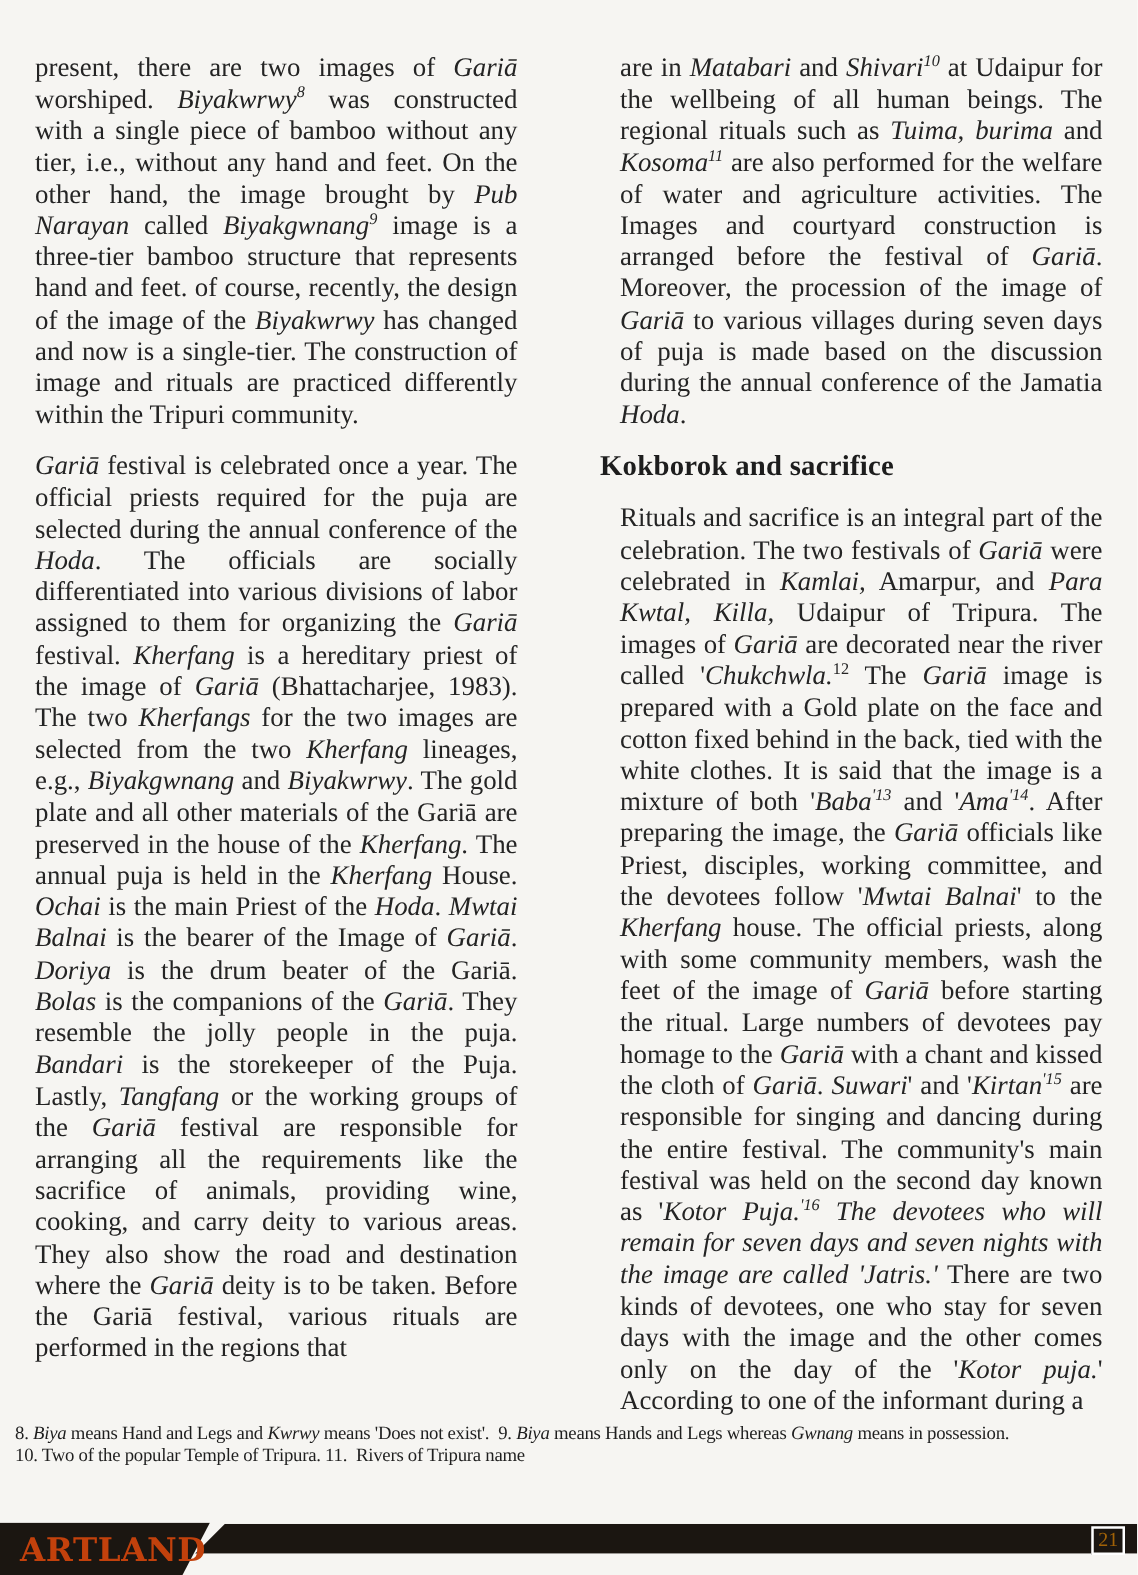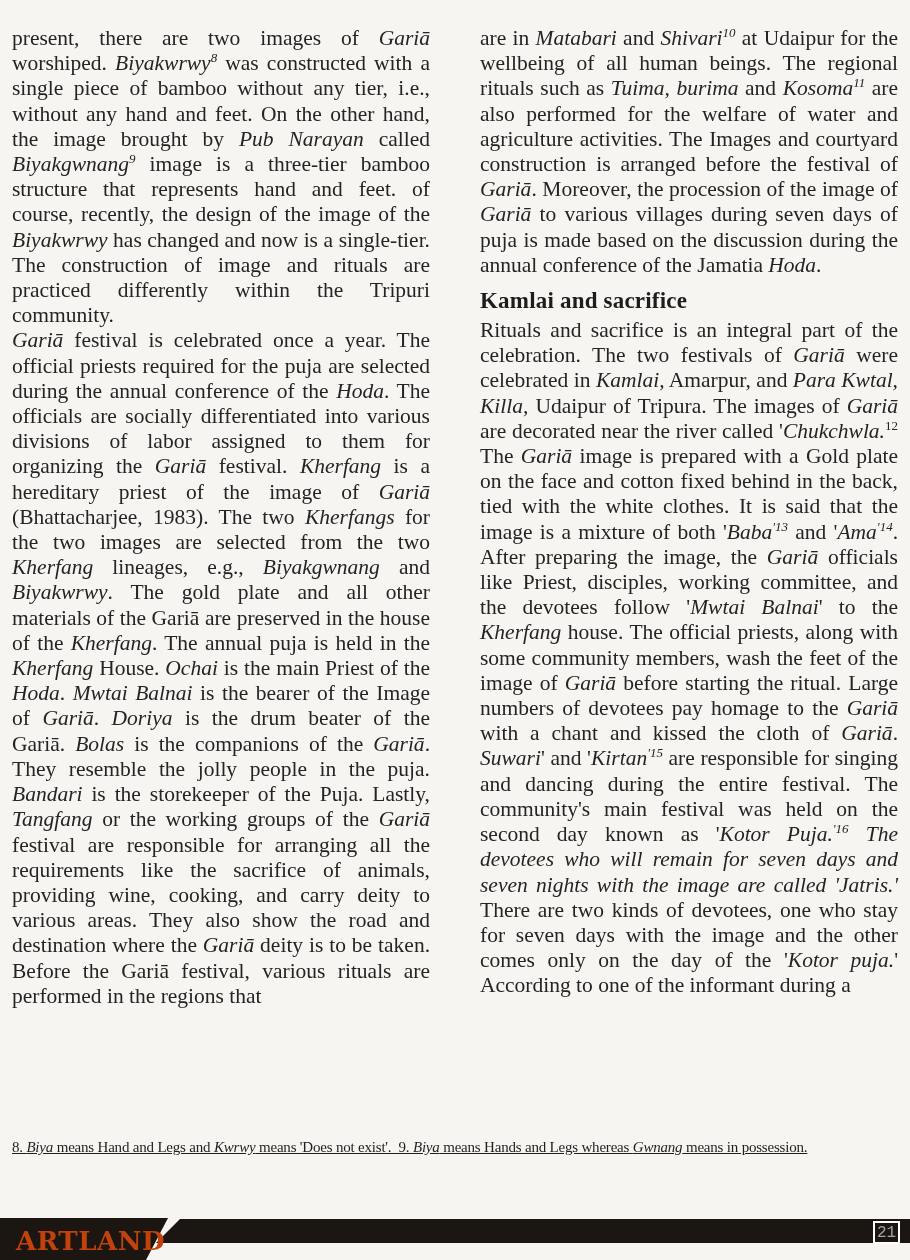--- a/index.html
+++ b/index.html
@@ -20,21 +20,21 @@
     display: flex;
     gap: 50px;
   }
   .col {
     width: 418px;
     font-size: 21.5px;
     line-height: 25.2px;
     text-align: justify;
     color: #242424;
   }
-  .col p { margin: 0; }
+  .col p { margin: 16px; }
   .i { font-style: italic; }
   sup {
     font-size: 13px;
     line-height: 0;
     vertical-align: super;
   }
   .section-heading {
     font-weight: bold;
     font-size: 23px;
     line-height: 26px;
@@ -46,21 +46,21 @@
   .footnotes {
     position: absolute;
     left: 12px;
     top: 1138px;
     width: 896px;
     font-size: 15px;
     line-height: 18.2px;
     letter-spacing: -0.2px;
     color: #1f1f1f;
   }
-  .fn-line { white-space: pre; text-decoration: underline; }
+  .fn-line { white-space: pre; }
   
   .bar-main {
     position: absolute;
     top: 1219px;
     left: 156px;
     width: 754px;
     height: 24px;
     background: #1b1611;
     clip-path: polygon(24px 0, 100% 0, 100% 100%, 0 100%);
   }
@@ -87,47 +87,48 @@
   .page-badge {
     position: absolute;
     left: 873px;
     top: 1221px;
     z-index: 2;
     width: 27px;
     height: 23px;
     box-sizing: border-box;
     background: #1b1611;
     border: 2px solid #ffffff;
-    color: #a3a3a3;
-    font-family: Liberation Mono, monospace;
+    color: #a16207;
+    font-family: Liberation Serif, serif;
     font-size: 16px;
     display: flex;
     align-items: center;
     justify-content: center;
   }
 </style>
 </head>
 <body>
 
 <div class="page">
 
   <div class="columns">
     <div class="col">
       <p><span>present, there are two images of </span><span class="i">Gariā</span><span> worshiped. </span><span class="i">Biyakwrwy</span><sup class="i">8</sup><span> was constructed with a single piece of bamboo without any tier, i.e., without any hand and feet. On the other hand, the image brought by </span><span class="i">Pub Narayan</span><span> called </span><span class="i">Biyakgwnang</span><sup class="i">9</sup><span> image is a three-tier bamboo structure that represents hand and feet. of course, recently, the design of the image of the </span><span class="i">Biyakwrwy</span><span> has changed and now is a single-tier. The construction of image and rituals are practiced differently within the Tripuri community.</span></p>
       <p><span class="i">Gariā</span><span> festival is celebrated once a year. The official priests required for the puja are selected during the annual conference of the </span><span class="i">Hoda</span><span>. The officials are socially differentiated into various divisions of labor assigned to them for organizing the </span><span class="i">Gariā</span><span> festival. </span><span class="i">Kherfang</span><span> is a hereditary priest of the image of </span><span class="i">Gariā</span><span> (Bhattacharjee, 1983). The two </span><span class="i">Kherfangs</span><span> for the two images are selected from the two </span><span class="i">Kherfang</span><span> lineages, e.g., </span><span class="i">Biyakgwnang</span><span> and </span><span class="i">Biyakwrwy</span><span>. The gold plate and all other materials of the Gariā are preserved in the house of the </span><span class="i">Kherfang</span><span>. The annual puja is held in the </span><span class="i">Kherfang</span><span> House. </span><span class="i">Ochai</span><span> is the main Priest of the </span><span class="i">Hoda</span><span>. </span><span class="i">Mwtai Balnai</span><span> is the bearer of the Image of </span><span class="i">Gariā</span><span>. </span><span class="i">Doriya</span><span> is the drum beater of the Gariā. </span><span class="i">Bolas</span><span> is the companions of the </span><span class="i">Gariā</span><span>. They resemble the jolly people in the puja. </span><span class="i">Bandari</span><span> is the storekeeper of the Puja. Lastly, </span><span class="i">Tangfang</span><span> or the working groups of the </span><span class="i">Gariā</span><span> festival are responsible for arranging all the requirements like the sacrifice of animals, providing wine, cooking, and carry deity to various areas. They also show the road and destination where the </span><span class="i">Gariā</span><span> deity is to be taken. Before the Gariā festival, various rituals are performed in the regions that</span></p>
     </div>
     <div class="col">
       <p><span>are in </span><span class="i">Matabari</span><span> and </span><span class="i">Shivari</span><sup class="i">10</sup><span> at Udaipur for the wellbeing of all human beings. The regional rituals such as </span><span class="i">Tuima, burima</span><span> and </span><span class="i">Kosoma</span><sup class="i">11</sup><span> are also performed for the welfare of water and agriculture activities. The Images and courtyard construction is arranged before the festival of </span><span class="i">Gariā</span><span>. Moreover, the procession of the image of </span><span class="i">Gariā</span><span> to various villages during seven days of puja is made based on the discussion during the annual conference of the Jamatia </span><span class="i">Hoda</span><span>.</span></p>
-      <div class="section-heading">Kamlai and sacrifice</div>
+      <div class="section-heading">Kokborok and sacrifice</div>
       <p><span>Rituals and sacrifice is an integral part of the celebration. The two festivals of </span><span class="i">Gariā</span><span> were celebrated in </span><span class="i">Kamlai,</span><span> Amarpur, and </span><span class="i">Para Kwtal, Killa,</span><span> Udaipur of Tripura. The images of </span><span class="i">Gariā</span><span> are decorated near the river called '</span><span class="i">Chukchwla.</span><sup>12</sup><span> The </span><span class="i">Gariā</span><span> image is prepared with a Gold plate on the face and cotton fixed behind in the back, tied with the white clothes. It is said that the image is a mixture of both '</span><span class="i">Baba</span><sup class="i">'13</sup><span> and '</span><span class="i">Ama</span><sup class="i">'14</sup><span>. After preparing the image, the </span><span class="i">Gariā</span><span> officials like Priest, disciples, working committee, and the devotees follow '</span><span class="i">Mwtai Balnai</span><span>' to the </span><span class="i">Kherfang</span><span> house. The official priests, along with some community members, wash the feet of the image of </span><span class="i">Gariā</span><span> before starting the ritual. Large numbers of devotees pay homage to the </span><span class="i">Gariā</span><span> with a chant and kissed the cloth of </span><span class="i">Gariā</span><span>. </span><span class="i">Suwari</span><span>' and '</span><span class="i">Kirtan</span><sup class="i">'15</sup><span> are responsible for singing and dancing during the entire festival. The community's main festival was held on the second day known as '</span><span class="i">Kotor Puja.</span><sup class="i">'16</sup><span> </span><span class="i">The devotees who will remain for seven days and seven nights with the image are called 'Jatris.'</span><span> There are two kinds of devotees, one who stay for seven days with the image and the other comes only on the day of the '</span><span class="i">Kotor puja.</span><span>' According to one of the informant during a</span></p>
     </div>
   </div>
 
   <div class="footnotes">
     <div class="fn-line"><span>8. </span><span class="i">Biya</span><span> means Hand and Legs and </span><span class="i">Kwrwy</span><span> means 'Does not exist'.  9. </span><span class="i">Biya</span><span> means Hands and Legs whereas </span><span class="i">Gwnang</span><span> means in possession.</span></div>
+    <div class="fn-line"><span>10. Two of the popular Temple of Tripura. 11.  Rivers of Tripura name</span></div>
   </div>
 
   <div class="bar-main"></div>
   <div class="bar-left"></div>
   <div class="brand">ARTLAND</div>
   <div class="page-badge">21</div>
 
 </div>
 
 </body></html>

